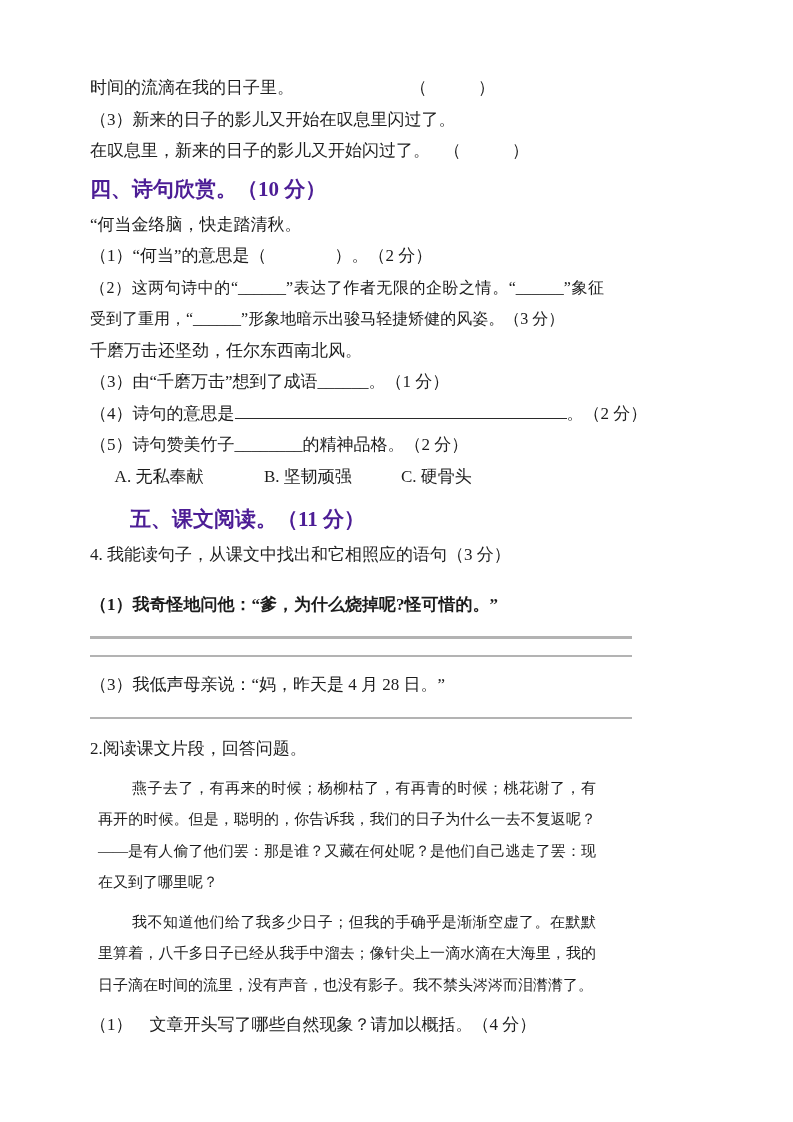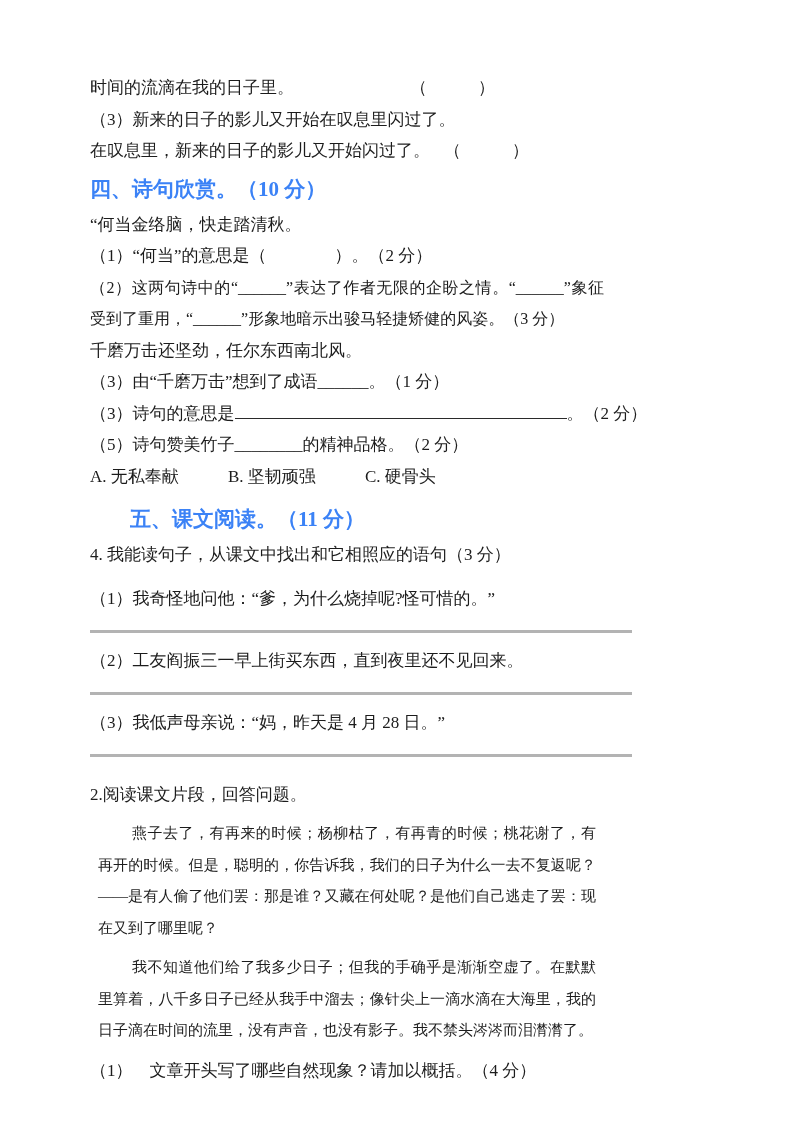--- a/index.html
+++ b/index.html
@@ -11,48 +11,48 @@
   .page{
     box-sizing:border-box;
     width:632px;height:1122px;
     padding:72px 28px 0 90px;
   }
   .line{
     font-size:17px;line-height:31.5px;white-space:nowrap;
   }
   .section-heading{
     font-size:21px;font-weight:bold;line-height:30px;
-    margin:7px 0 5px 0;white-space:nowrap;color:#3b82f6;
+    margin:7px 0 5px 0;white-space:nowrap;color:#4c1d95;
   }
   .heading-gap{margin-top:12px;margin-left:40px;}
   .wrapline{
     font-size:16px;line-height:31.5px;white-space:normal;
     text-align:justify;
   }
   .passage{
     font-size:15px;line-height:31.5px;margin:8px;
     text-align:justify;text-indent:34px;
   }
   .bracket-far{margin-left:116px;}
   .bracket-near{margin-left:14px;}
   .blank-long{
     display:inline-block;width:332px;height:1.05em;
     border-bottom:1.5px solid #2a2a2a;vertical-align:baseline;
   }
   .options .opt{display:inline-block;}
   .options-row1 .opt:nth-child(1){width:157px;}
   .options-row1 .opt:nth-child(2){width:175px;}
-  .options-row2 .opt:nth-child(1){width:138px;}
-  .options-row2 .opt:nth-child(2){width:137px;}
+  .options-row2 .opt:nth-child(1){width:138px;text-align:center;}
+  .options-row2 .opt:nth-child(2){width:137px;margin-left:36px;}
   .answer-line{
     height:2.5px;background:#b3b3b3;border:none;
     width:542px;margin:16px 0 12px 0;
   }
-  .item-gap{margin-top:12px;}
-  .task2-gap{margin-top:22px;}
+  .item-gap{margin-top:18px;font-weight:bold;}
+  .task2-gap{margin-top:14px;}
 </style>
 </head>
 <body>
 
 <div class="page">
 
   <div class="line">
     <span>时间的流滴在我的日子里。</span><span class="bracket-far">（　　　）</span>
   </div>
   <div class="line">（3）新来的日子的影儿又开始在叹息里闪过了。</div>
@@ -65,37 +65,36 @@
   <div class="line">“何当金络脑，快走踏清秋。</div>
   <div class="line">（1）“何当”的意思是（　　　　）。（2 分）</div>
 
 
   <div class="wrapline">（2）这两句诗中的“______”表达了作者无限的企盼之情。“______”象征受到了重用，“______”形象地暗示出骏马轻捷矫健的风姿。（3 分）</div>
 
   <div class="line">千磨万击还坚劲，任尔东西南北风。</div>
   <div class="line">（3）由“千磨万击”想到了成语______。（1 分）</div>
 
   <div class="line">
-    <span>（3）诗句的意思是</span><span class="blank-long"></span><span>。（2 分）</span>
+    <span>（4）诗句的意思是</span><span class="blank-long"></span><span>。（2 分）</span>
   </div>
 
   <div class="line">（5）诗句赞美竹子________的精神品格。（2 分）</div>
 
   <div class="line options options-row2">
     <span class="opt">A. 无私奉献</span><span class="opt">B. 坚韧顽强</span><span class="opt">C. 硬骨头</span>
   </div>
 
   <div class="section-heading heading-gap">五、课文阅读。（11 分）</div>
 
   <div class="line">4. 我能读句子，从课文中找出和它相照应的语句（3 分）</div>
 
   <div class="line item-gap">（1）我奇怪地问他：“爹，为什么烧掉呢?怪可惜的。”</div>
   <hr class="answer-line">
 
-  <div class="line">（2）工友阎振三一早上街买东西，直到夜里还不见回来。</div>
   <hr class="answer-line">
 
   <div class="line">（3）我低声母亲说：“妈，昨天是 4 月 28 日。”</div>
   <hr class="answer-line">
 
   <div class="line task2-gap">2.阅读课文片段，回答问题。</div>
 
   <p class="passage">燕子去了，有再来的时候；杨柳枯了，有再青的时候；桃花谢了，有再开的时候。但是，聪明的，你告诉我，我们的日子为什么一去不复返呢？——是有人偷了他们罢：那是谁？又藏在何处呢？是他们自己逃走了罢：现在又到了哪里呢？</p>
   <p class="passage">我不知道他们给了我多少日子；但我的手确乎是渐渐空虚了。在默默里算着，八千多日子已经从我手中溜去；像针尖上一滴水滴在大海里，我的日子滴在时间的流里，没有声音，也没有影子。我不禁头涔涔而泪潸潸了。</p>
 

